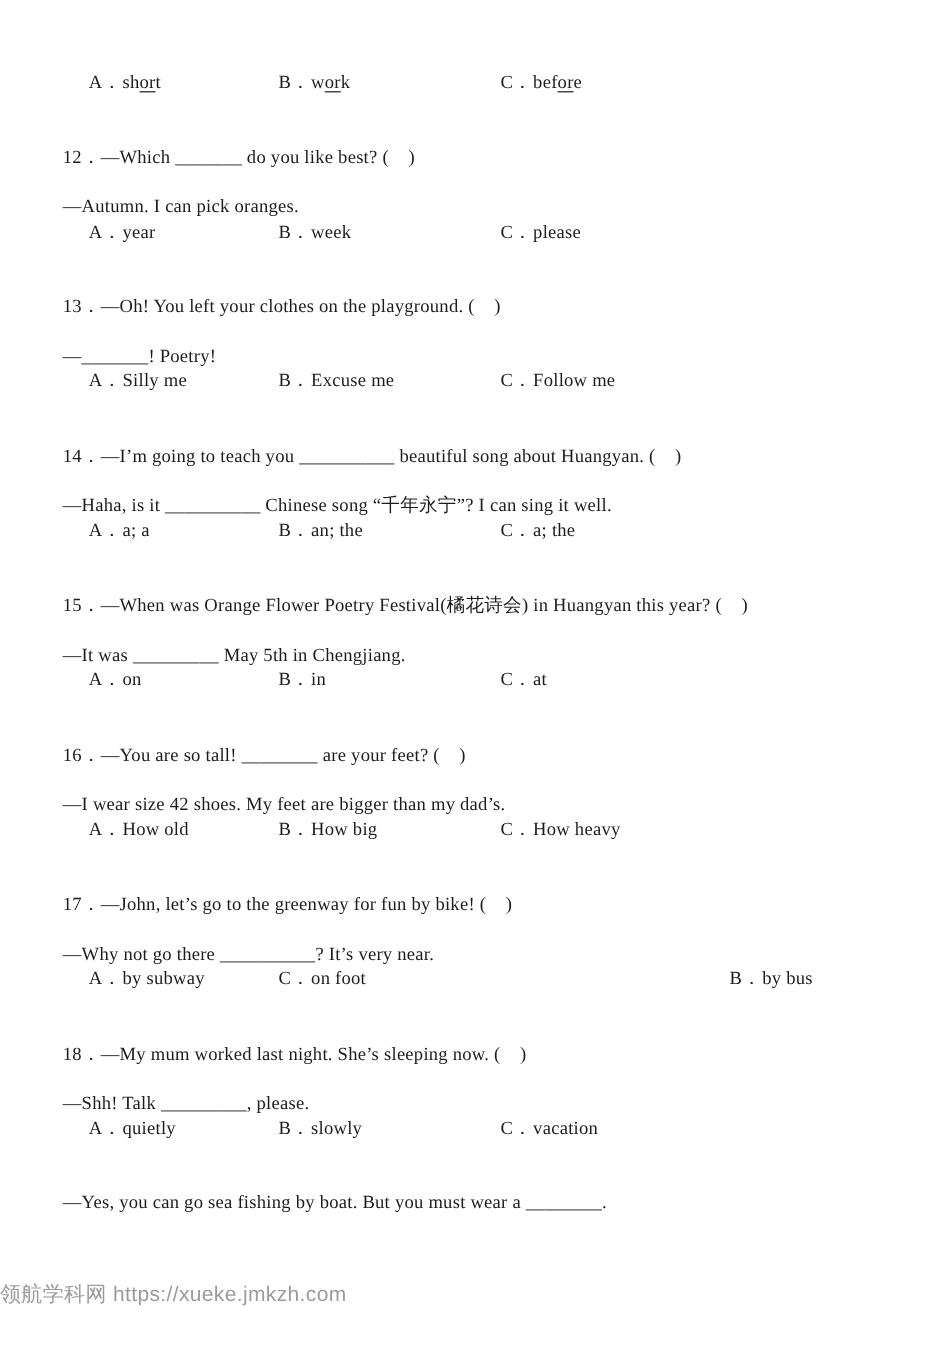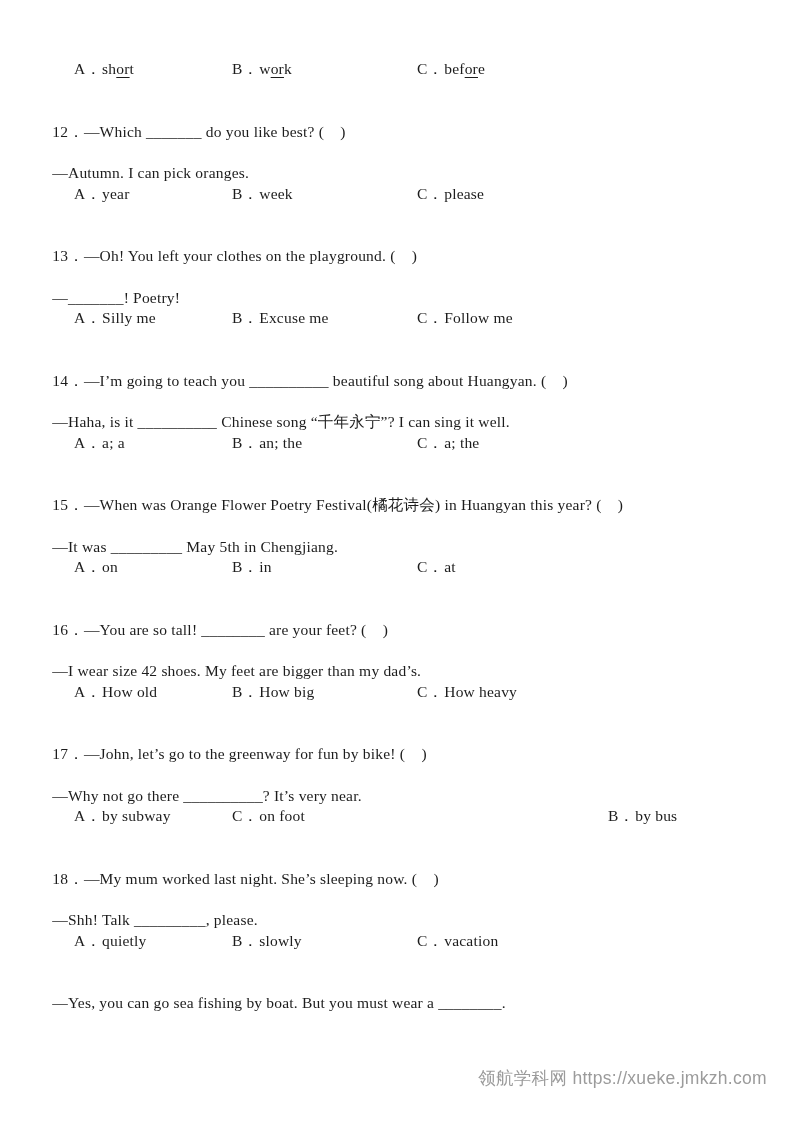--- a/index.html
+++ b/index.html
@@ -31,21 +31,21 @@
   .opt-a { width: 158px; }
   .opt-b { width: 185px; }
   .opt-c { flex: 1; }
   .letter { margin-right: 1px; }
   .u-seg { text-decoration: underline; text-underline-offset: 2.5px; }
   .footer {
     position: absolute;
     top: 1066px;
     left: 0;
     width: 767px;
-    text-align: right;
+    text-align: left;
     font-family: "Liberation Sans", "DejaVu Sans", sans-serif;
     font-size: 17.5px;
     color: #9b9b9b;
     letter-spacing: 0.3px;
   }
 </style>
 </head>
 <body>
 
 <div class="page">

